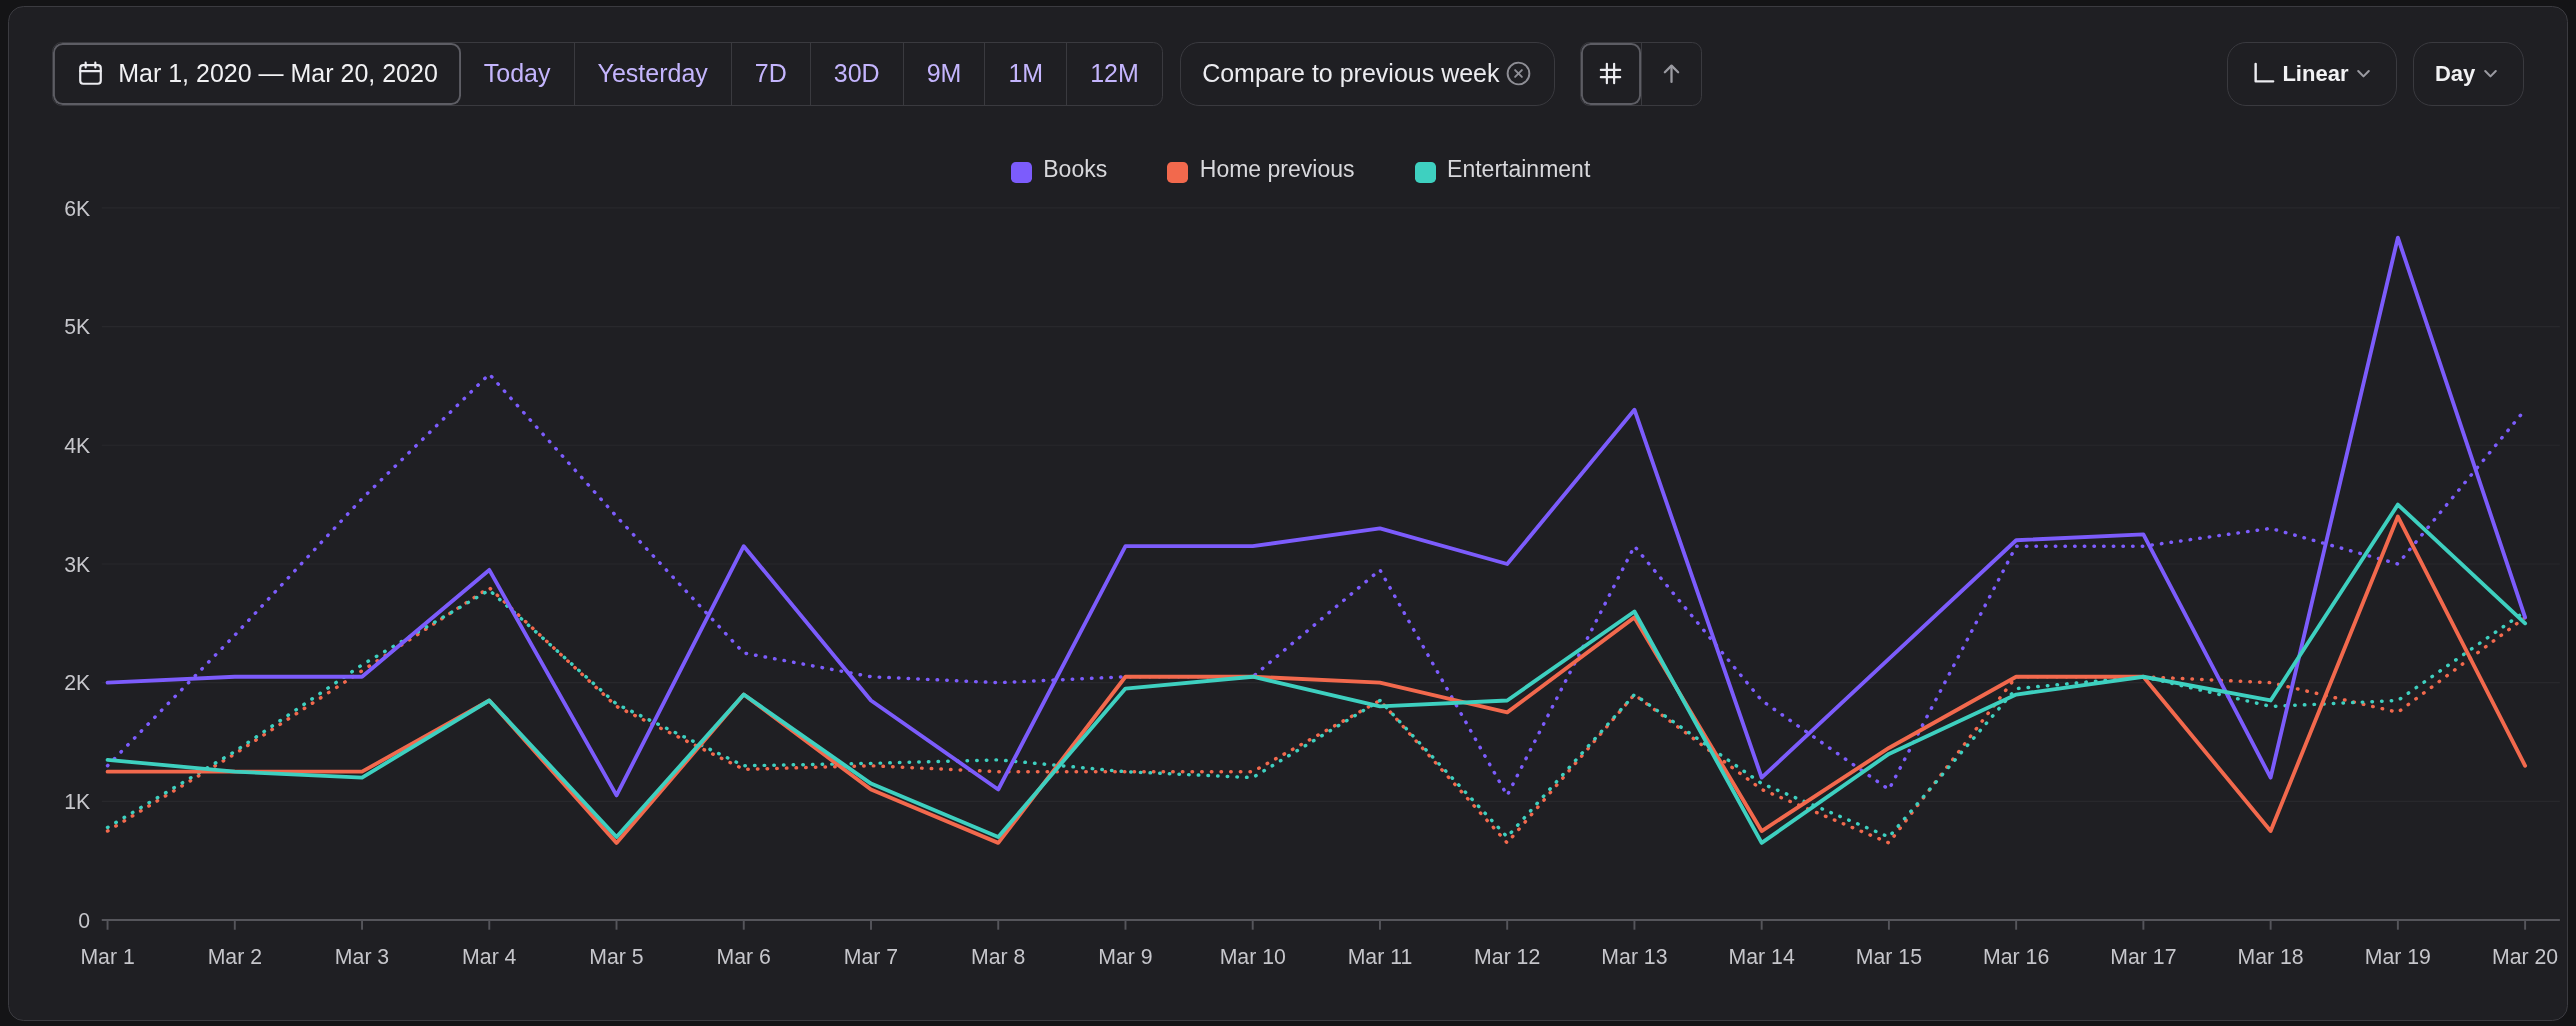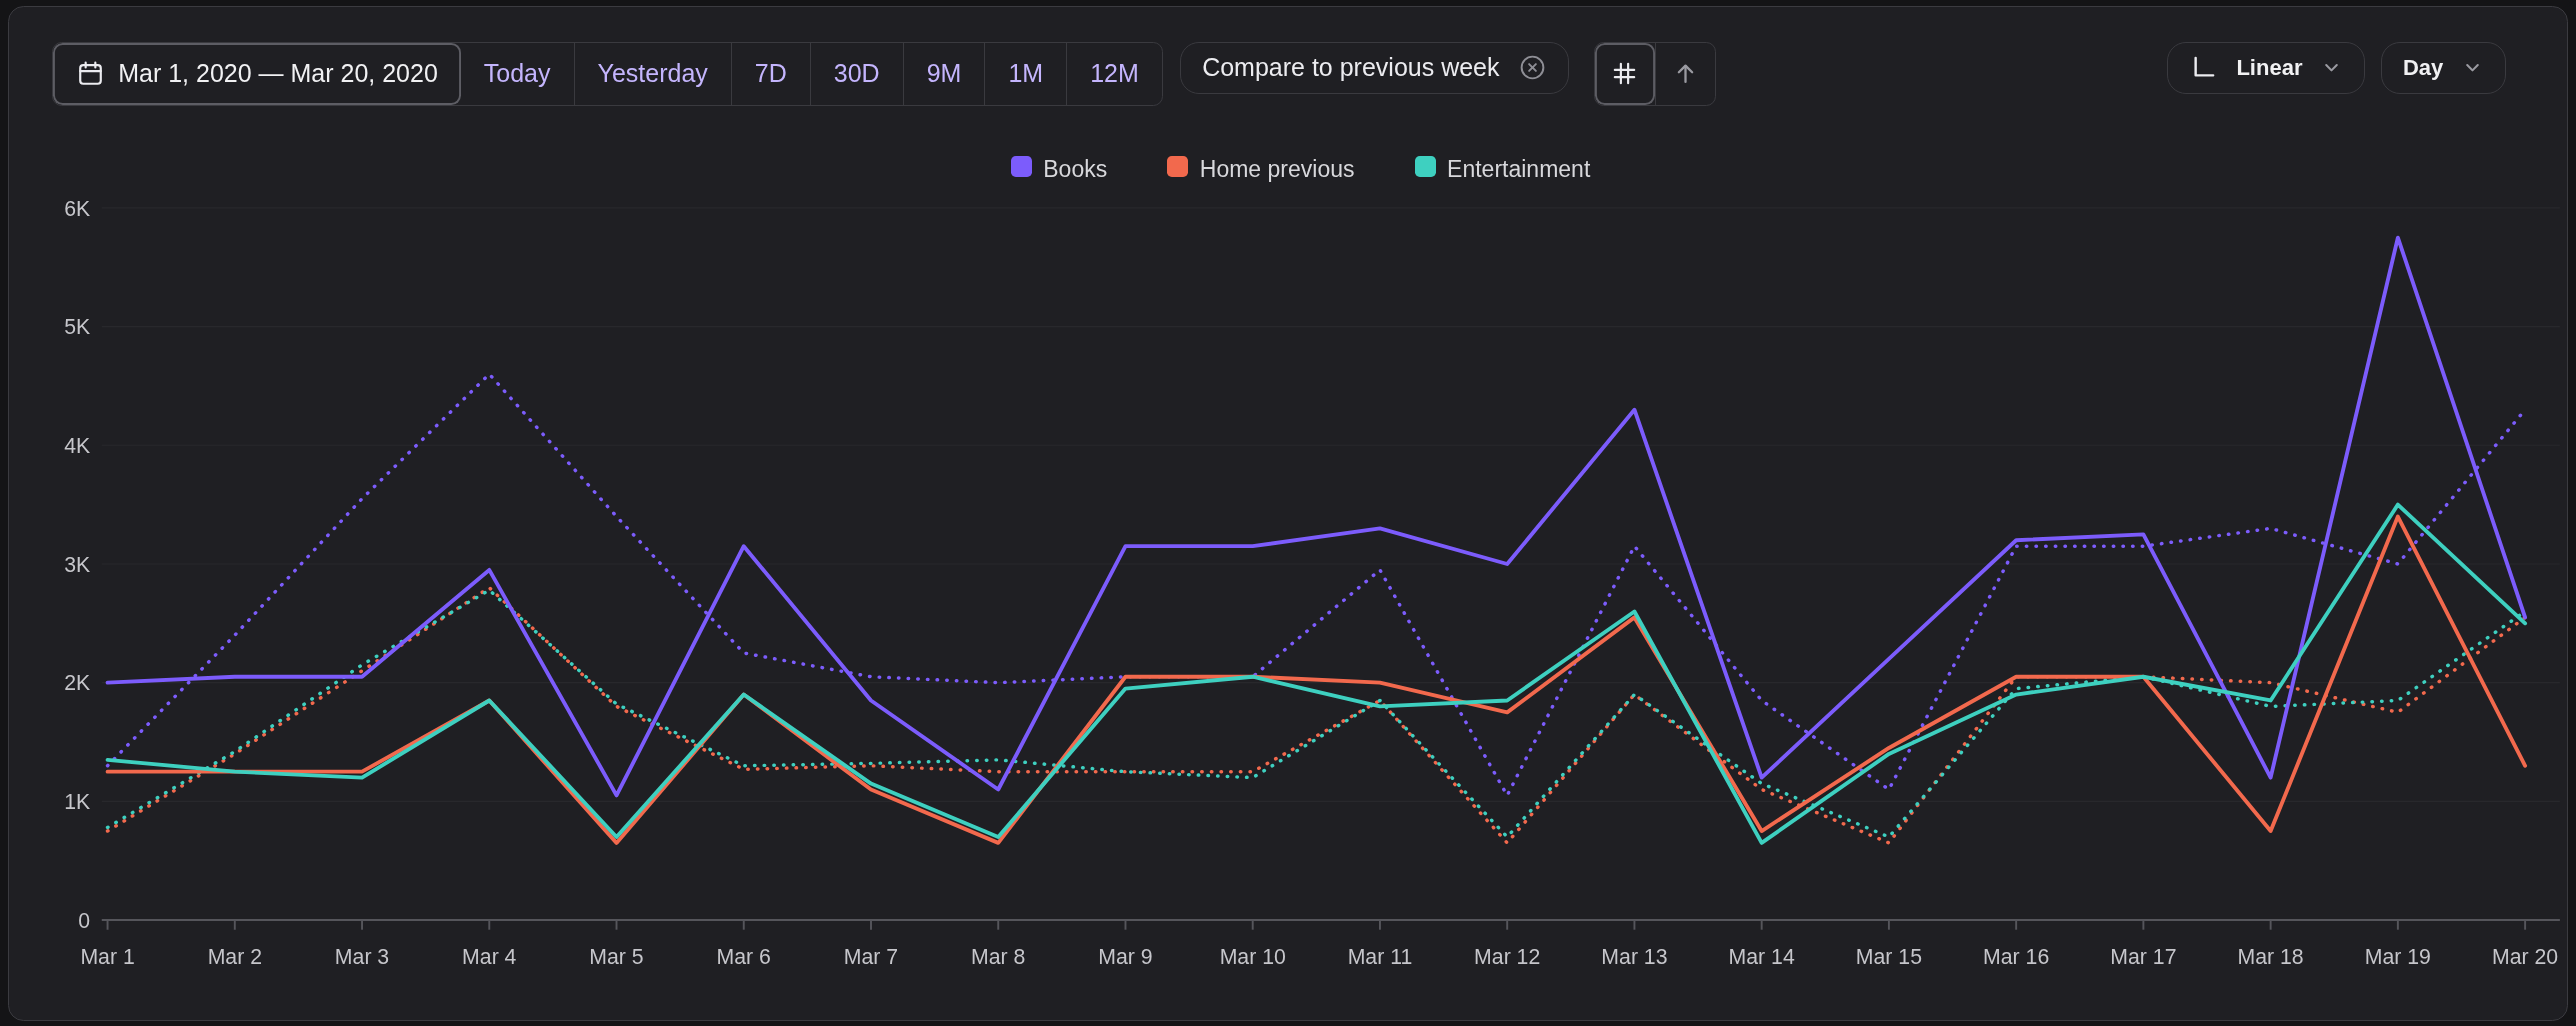--- a/index.html
+++ b/index.html
@@ -8,55 +8,55 @@
     background:#141416;font-family:"Liberation Sans",sans-serif;
     -webkit-font-smoothing:antialiased;
   }
   .card{
     position:absolute;top:5.8px;left:7.7px;right:7.7px;bottom:5.8px;
     background:#1f1f23;border:1px solid #3b3b40;border-radius:15.5px;
     overflow:hidden;
   }
   
   .toolbar{
-    position:absolute;top:35px;left:43px;right:61px;height:64px;
+    position:absolute;top:35px;left:43px;right:43px;height:64px;
     display:flex;align-items:stretch;
   }
   .seg-group{
     display:flex;align-items:stretch;border:1px solid #3a3a3f;border-radius:9.7px;
     height:64px;box-sizing:border-box;overflow:hidden;
   }
   .seg{
     display:flex;align-items:center;gap:13.5px;padding:0 23px;
     color:#c4b5fd;font-size:25px;background:none;border:none;
     border-left:1px solid #3a3a3f;cursor:pointer;font-family:inherit;white-space:nowrap;
   }
   .seg:first-child{border-left:none;}
   .seg.current{
     color:#f1f1f3;font-weight:500;border-radius:9.7px;
     box-shadow:inset 0 0 0 1.9px #5d5d64;
   }
   .pill,.btn{
-    display:flex;align-items:center;gap:18px;
-    border:1px solid #3a3a3f;border-radius:19px;height:52px;box-sizing:border-box;
+    display:flex;align-items:center;gap:4px;
+    border:1px solid #3a3a3f;border-radius:19px;height:64px;box-sizing:border-box;
     padding:0 21px;background:none;cursor:pointer;font-family:inherit;white-space:nowrap;
   }
   .pill{color:#ececf0;font-size:25px;margin-left:17.4px;}
   .icon-group{margin-left:25px;}
   .icon-seg{width:60px;justify-content:center;padding:0;}
   .icon-seg.current{color:#f1f1f3;box-shadow:inset 0 0 0 1.9px #5d5d64;border-radius:9.7px;}
   .right{margin-left:auto;display:flex;gap:15.5px;}
   .btn{color:#f1f1f3;font-size:22px;font-weight:600;}
   .icon{display:inline-flex;align-items:center;justify-content:center;}
   
   .legend{
     position:absolute;top:145px;left:0;right:0;height:35px;
     display:flex;justify-content:center;align-items:center;gap:35px;
   }
-  .legend-item{display:flex;align-items:flex-start;gap:11.6px;color:#d8d8dc;font-size:23px;cursor:pointer;padding-left:25px;}
+  .legend-item{display:flex;align-items:flex-end;gap:11.6px;color:#d8d8dc;font-size:23px;cursor:pointer;padding-left:25px;}
   .swatch{width:21px;height:21px;border-radius:4.8px;display:inline-block;}
   
   .chart-wrap{position:absolute;left:0;right:0;top:116px;bottom:0;}
   .chart-wrap svg{display:block;width:100%;height:100%;}
   text{font-family:"Liberation Sans",sans-serif;}
 </style>
 </head>
 <body>
 
 <div class="card">

